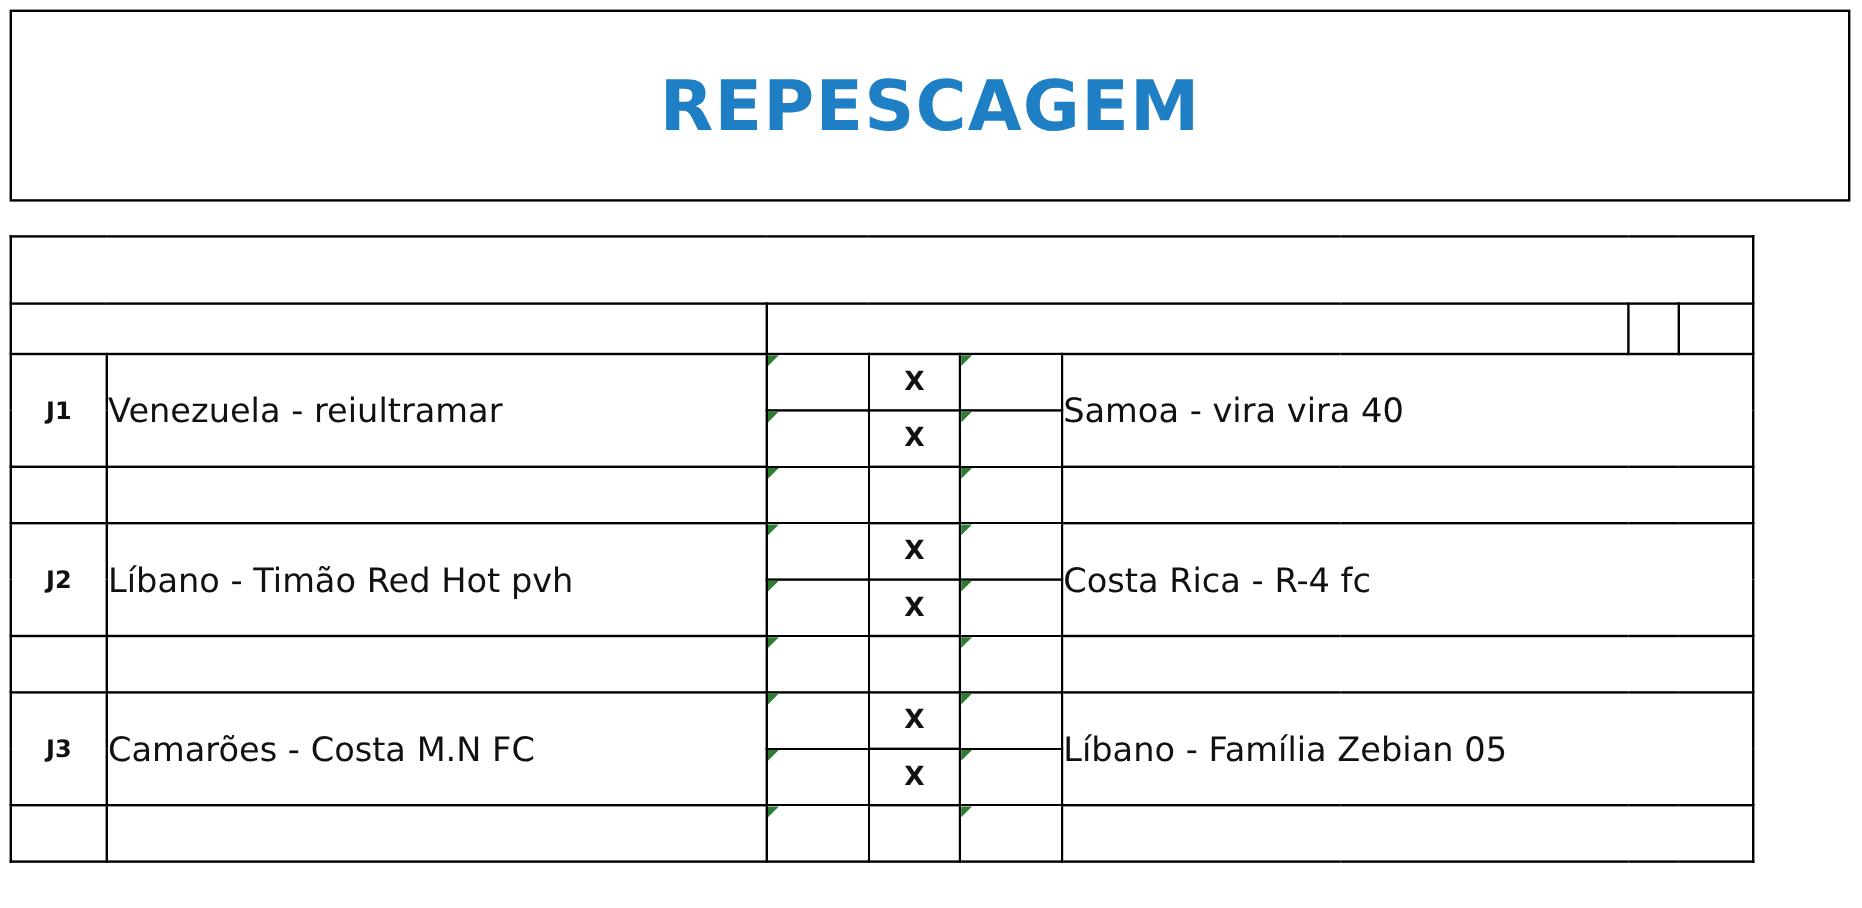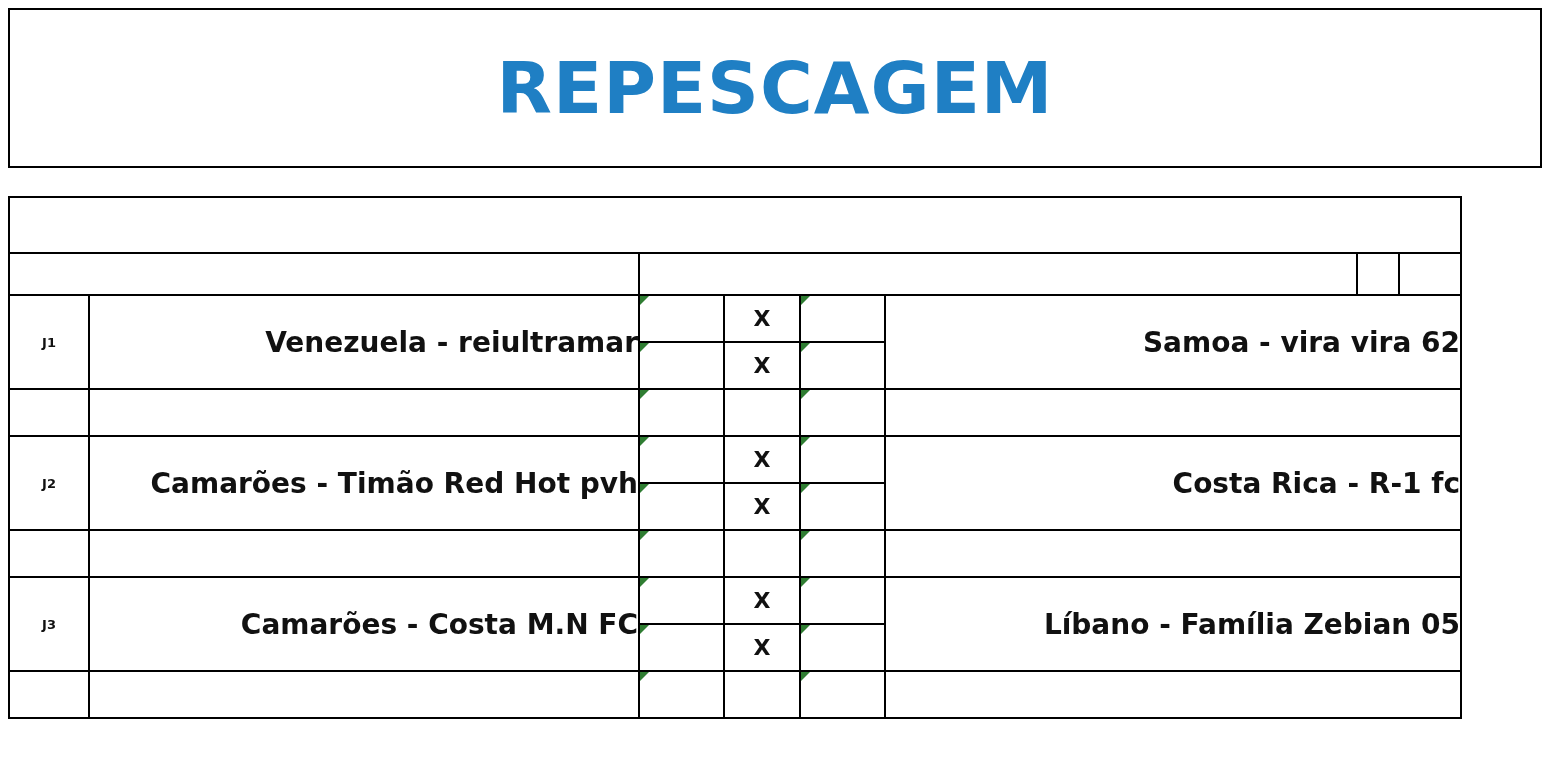--- a/index.html
+++ b/index.html
@@ -29,21 +29,21 @@
     height: 160px;
     border: 2px solid #000000;
     box-sizing: border-box;
     display: flex;
     align-items: center;
     justify-content: center;
     background: #ffffff;
   }
   .title-text {
     color: #1f7fc4;
-    font-size: 72px;
+    font-size: 58px;
     font-weight: bold;
     letter-spacing: 1px;
     font-family: "DejaVu Sans", sans-serif;
     line-height: 1;
   }
 
   
   .sheet {
     position: absolute;
     left: 8px;
@@ -80,29 +80,29 @@
     background: #4f86d0;
     color: #ffffff;
     text-align: center;
     font-size: 22px;
     font-weight: bold;
     font-family: "DejaVu Sans", sans-serif;
   }
 
   .cell-code {
     text-align: center;
-    font-size: 13px;
+    font-size: 20px;
     font-weight: bold;
     font-family: "DejaVu Sans", sans-serif;
     color: #111111;
   }
   .cell-team {
-    text-align: right;
+    text-align: left;
     font-size: 28px;
-    font-weight: bold;
+    font-weight: normal;
     font-family: "DejaVu Sans", sans-serif;
     color: #111111;
     white-space: nowrap;
     overflow: hidden;
   }
   .cell-x {
     text-align: center;
     font-size: 22px;
     font-weight: bold;
     font-family: "DejaVu Sans", sans-serif;
@@ -162,43 +162,43 @@
         <td class="hdr-blue"></td>
         <td class="hdr-blue"></td>
       </tr>
 
       <tr>
         <td class="cell-code" rowspan="2">J1</td>
         <td class="cell-team" rowspan="2">Venezuela - reiultramar</td>
         <td class="cell-score tri"></td>
         <td class="cell-x">X</td>
         <td class="cell-score tri"></td>
-        <td class="cell-team" rowspan="2" colspan="4">Samoa - vira vira 62</td>
+        <td class="cell-team" rowspan="2" colspan="4">Samoa - vira vira 40</td>
       </tr>
       <tr>
         <td class="cell-score tri"></td>
         <td class="cell-x">X</td>
         <td class="cell-score tri"></td>
       </tr>
       <tr class="spacer-row">
         <td></td>
         <td></td>
         <td class="tri"></td>
         <td></td>
         <td class="tri"></td>
         <td colspan="4"></td>
       </tr>
 
       <tr>
         <td class="cell-code" rowspan="2">J2</td>
-        <td class="cell-team" rowspan="2">Camarões - Timão Red Hot pvh</td>
-        <td class="cell-score tri"></td>
-        <td class="cell-x">X</td>
-        <td class="cell-score tri"></td>
-        <td class="cell-team" rowspan="2" colspan="4">Costa Rica - R-1 fc</td>
+        <td class="cell-team" rowspan="2">Líbano - Timão Red Hot pvh</td>
+        <td class="cell-score tri"></td>
+        <td class="cell-x">X</td>
+        <td class="cell-score tri"></td>
+        <td class="cell-team" rowspan="2" colspan="4">Costa Rica - R-4 fc</td>
       </tr>
       <tr>
         <td class="cell-score tri"></td>
         <td class="cell-x">X</td>
         <td class="cell-score tri"></td>
       </tr>
       <tr class="spacer-row">
         <td></td>
         <td></td>
         <td class="tri"></td>

